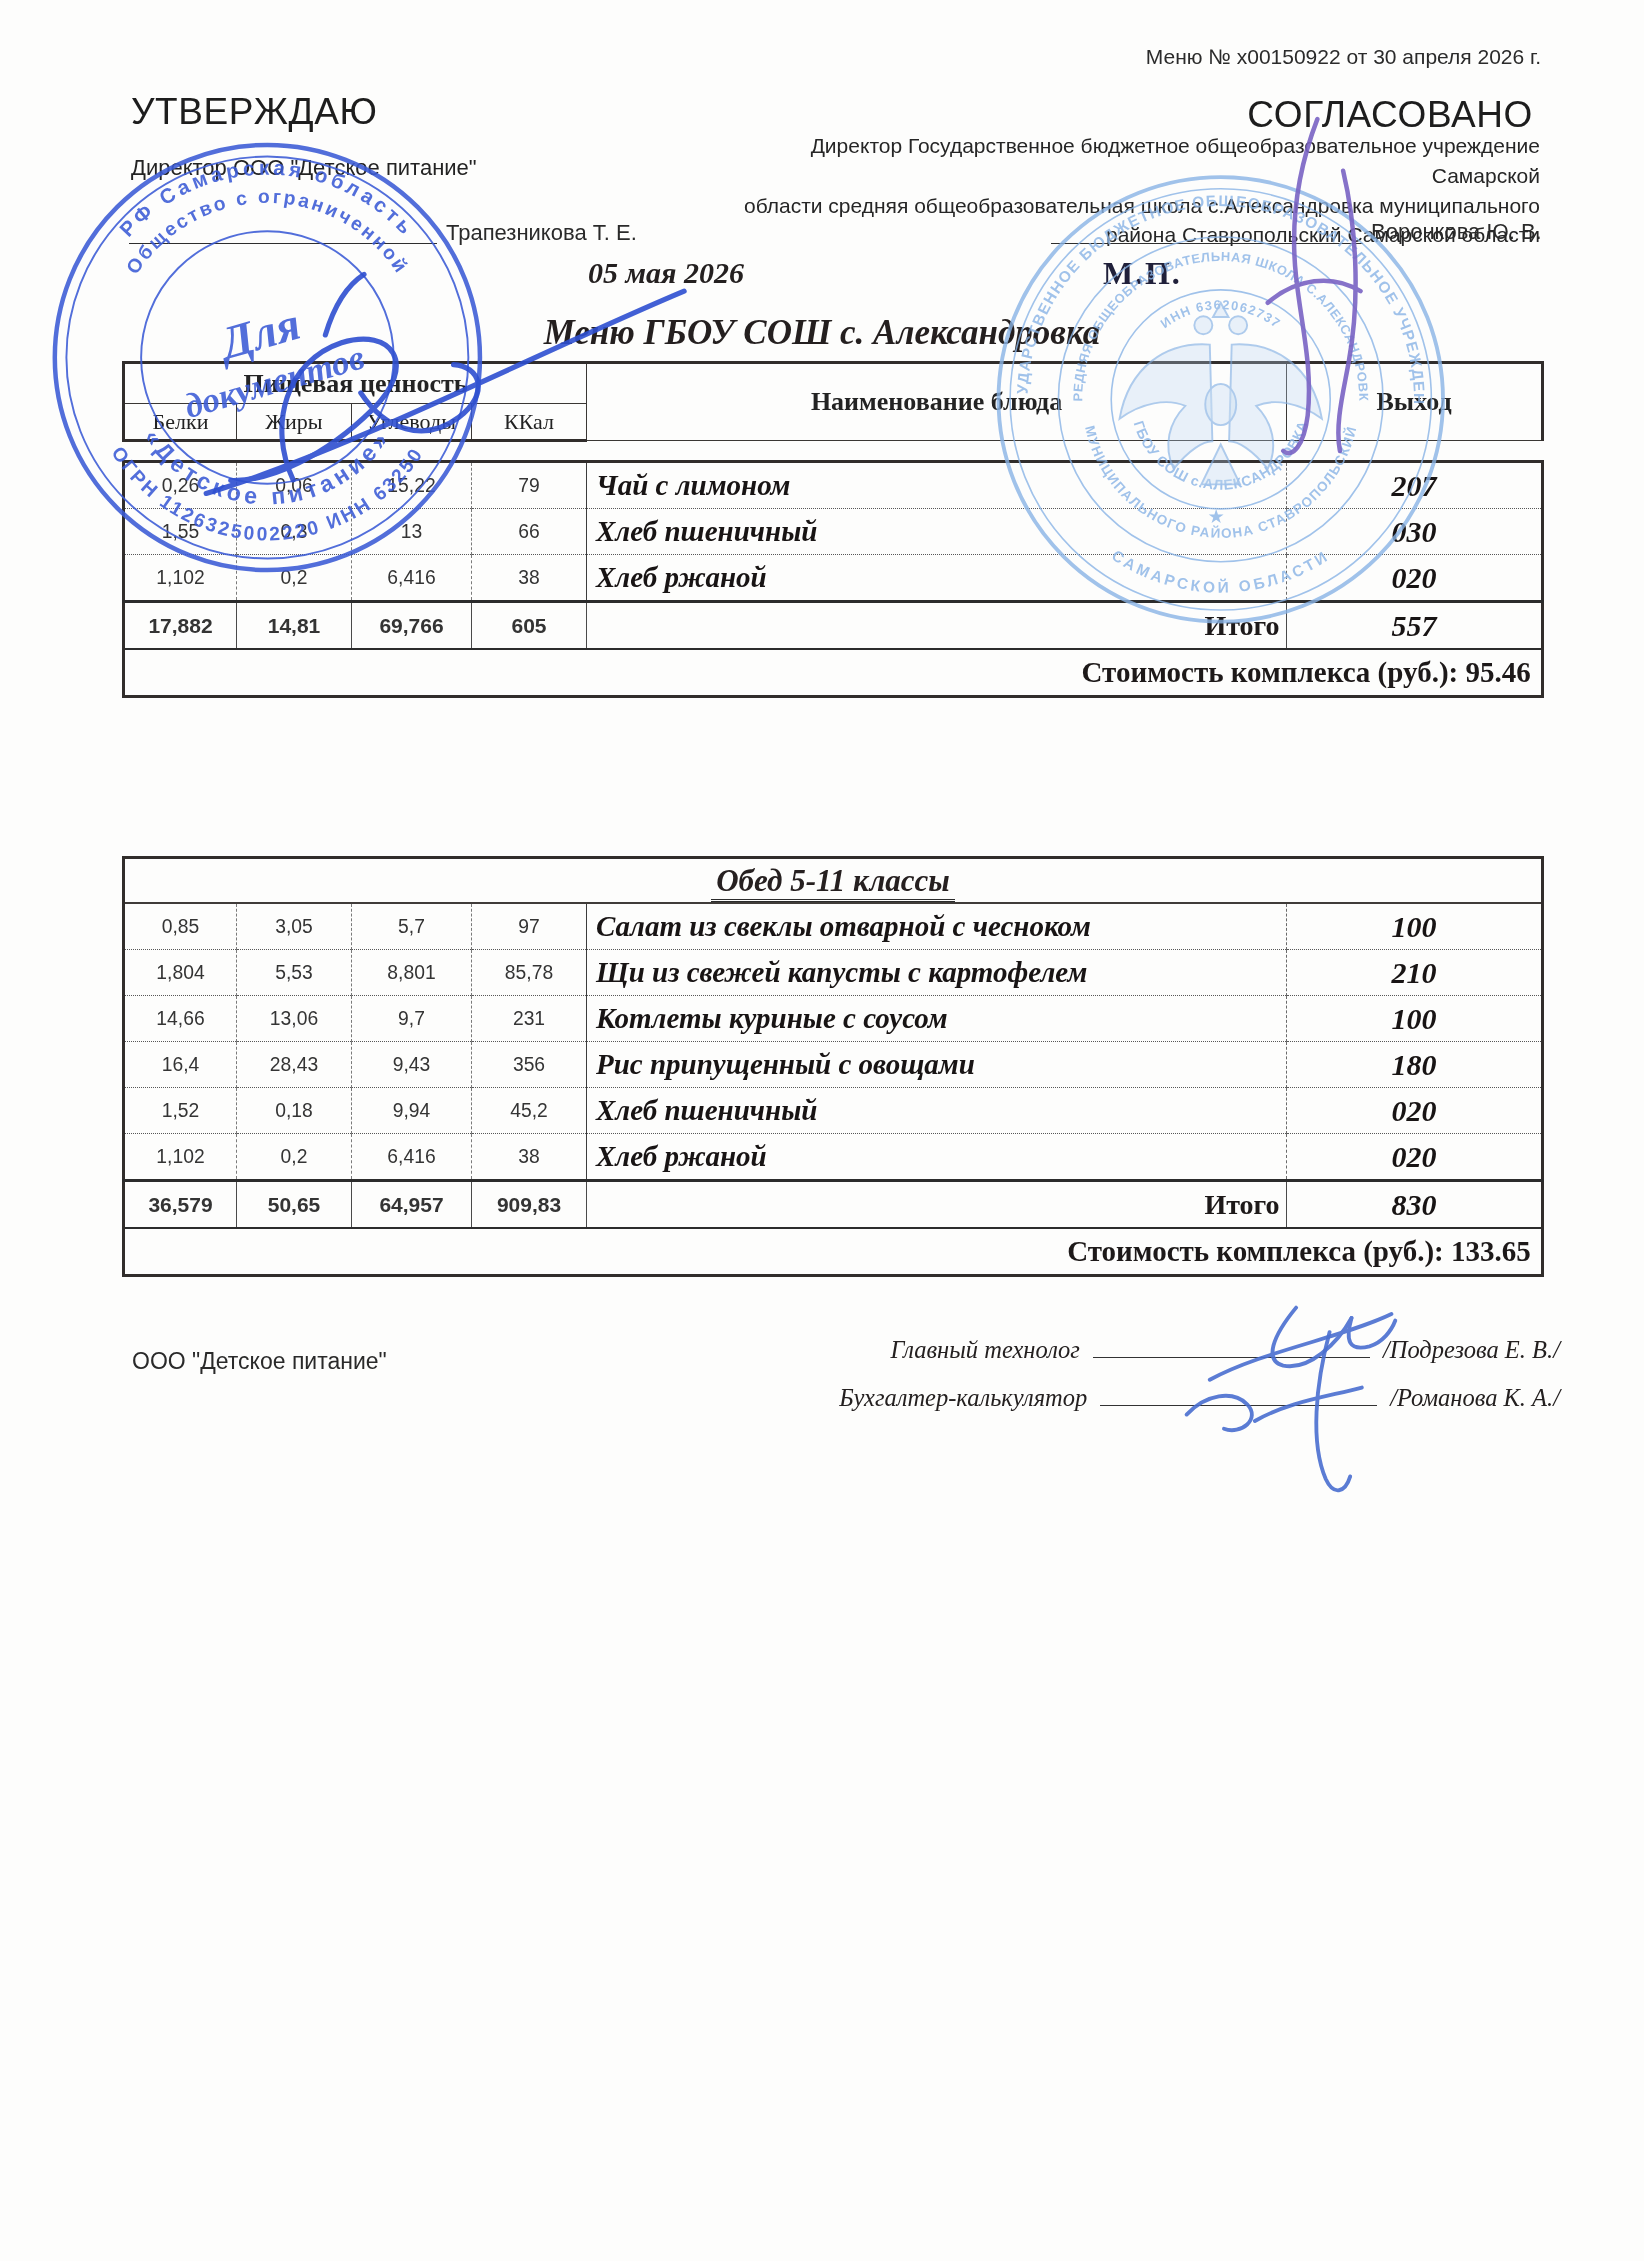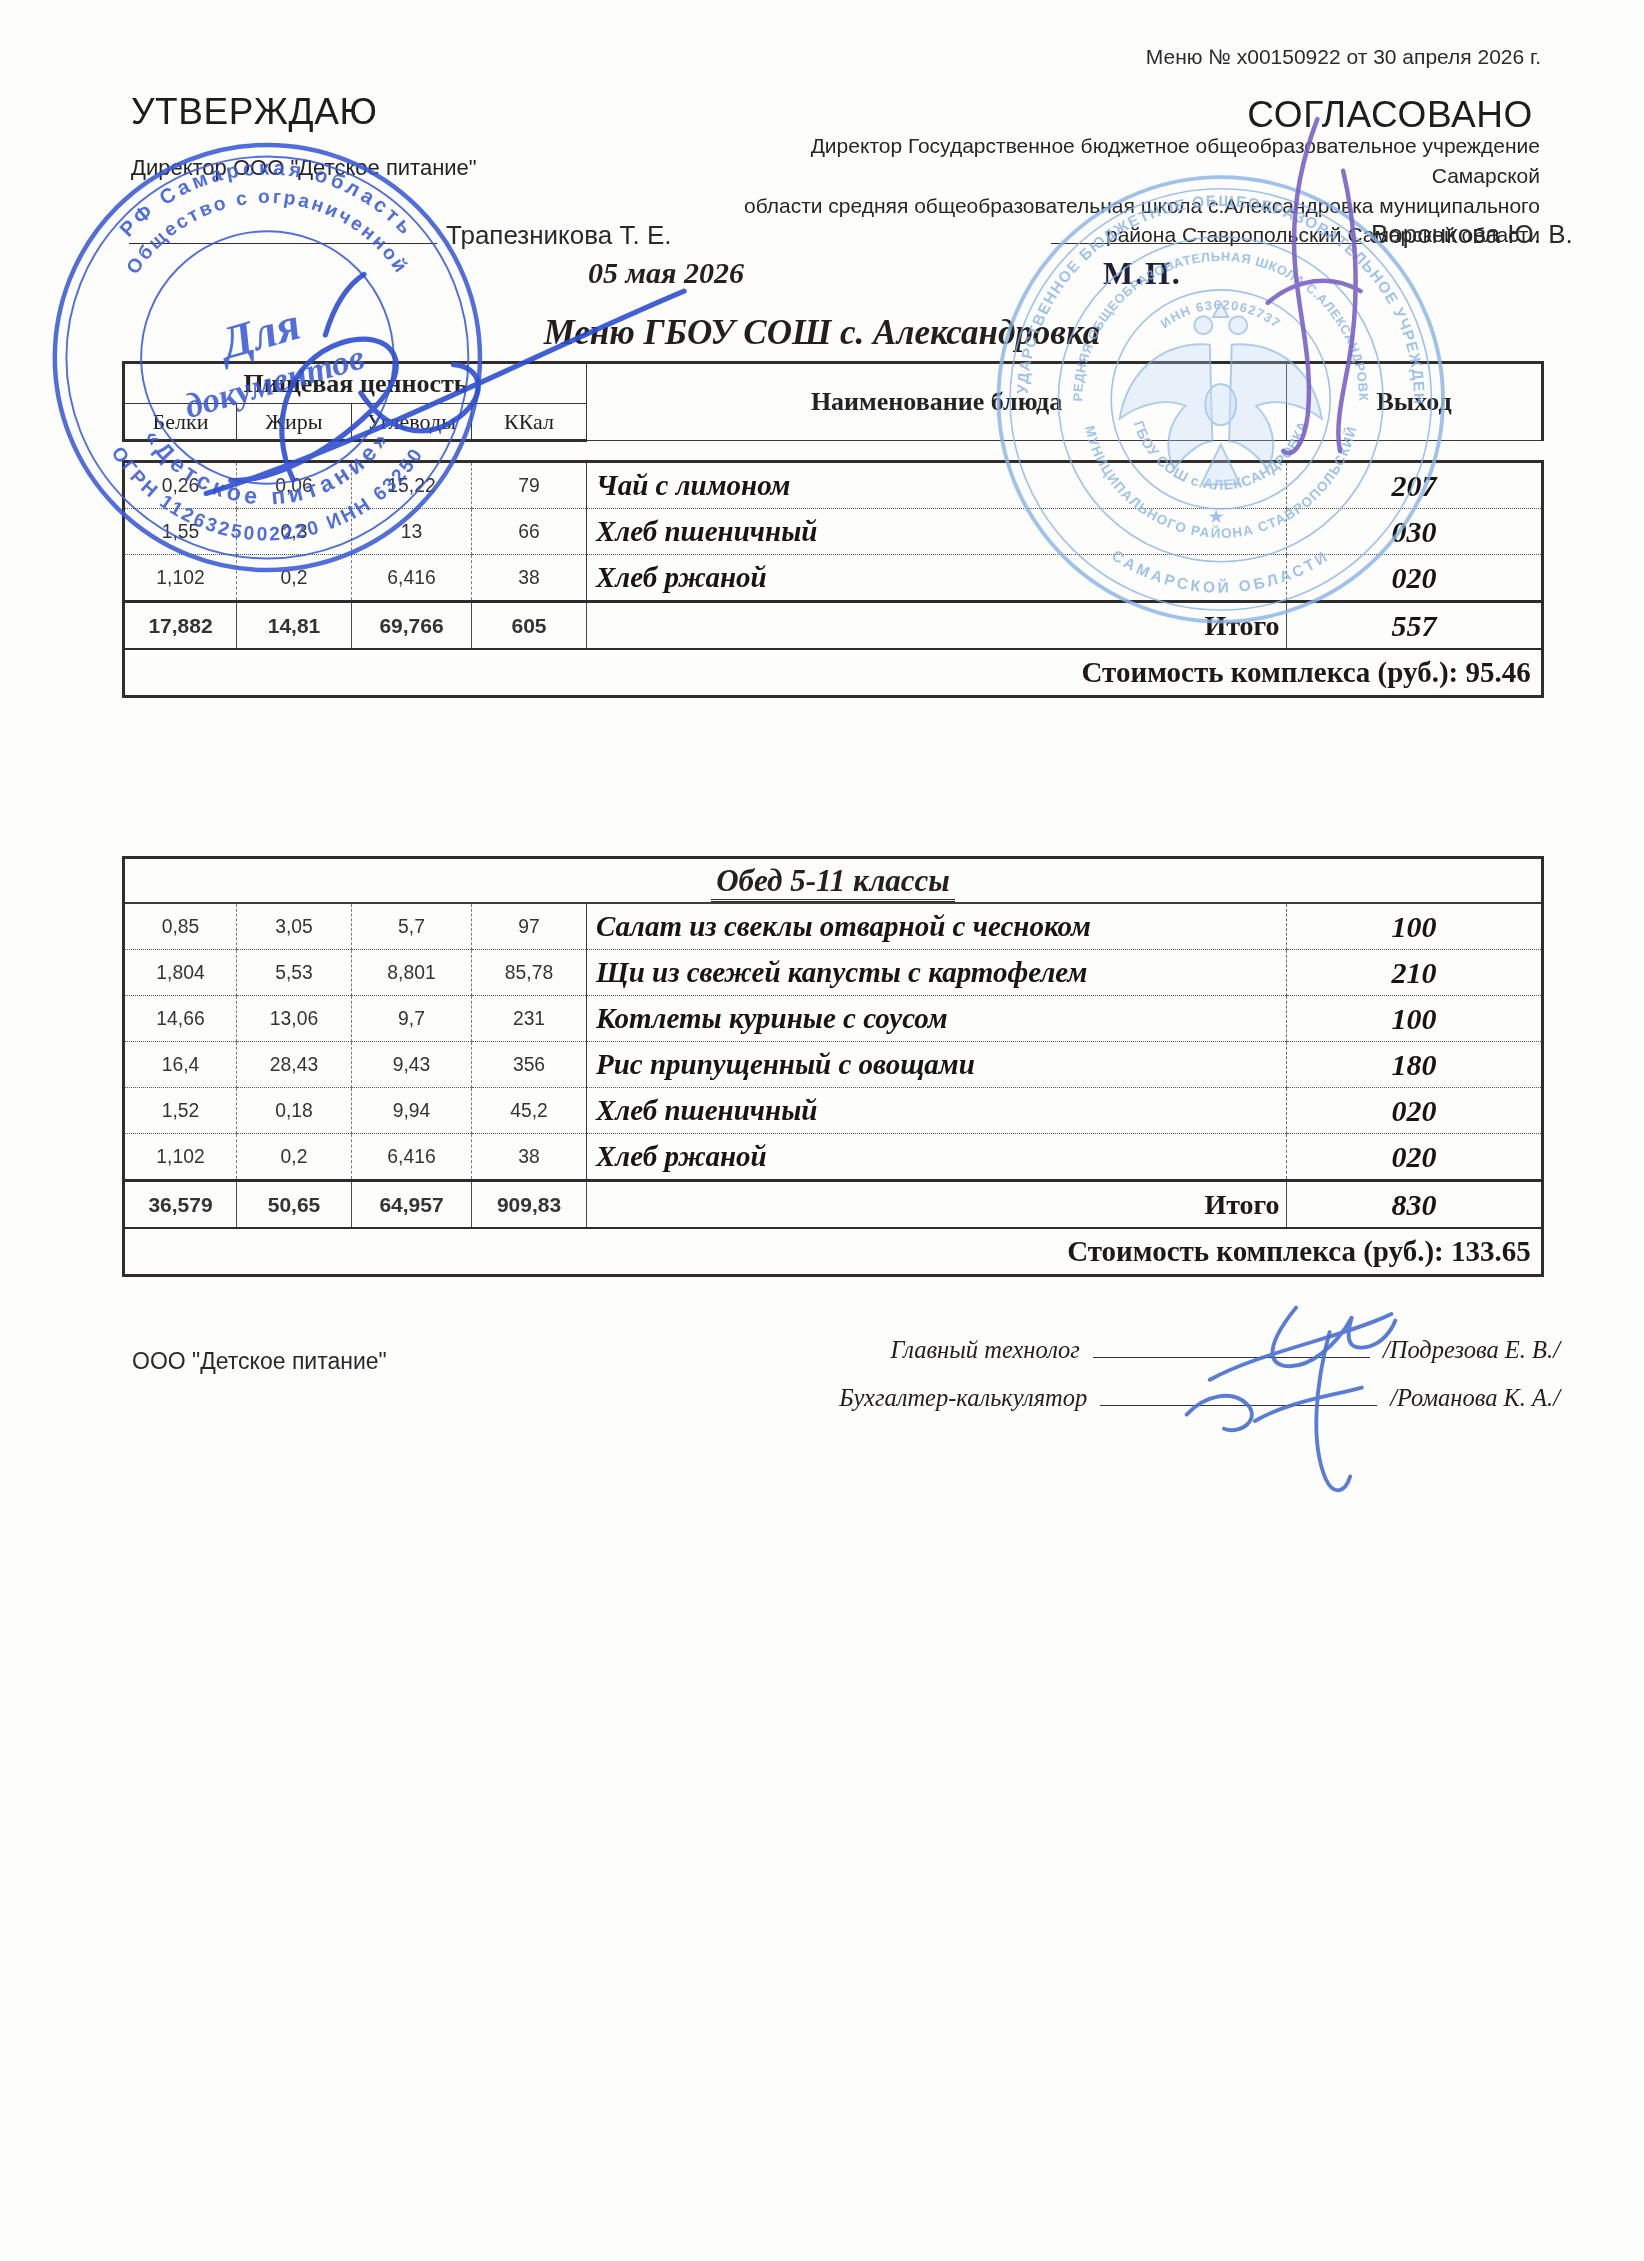--- a/index.html
+++ b/index.html
@@ -9,21 +9,21 @@
   
   .meta{top:45px;right:103px;font-size:21px;color:#2b2b2b;}
   .h-big{font-size:37px;letter-spacing:0.6px;color:#1d1d1d;}
   .h-approve{left:131px;top:91px;}
   .h-agree{right:111px;top:94px;}
   .approve-sub{left:131px;top:155px;font-size:22px;}
   .agree-sub{right:104px;top:131px;width:837px;text-align:right;font-size:21px;line-height:1.42;color:#262626;}
   .sign-line{border-top:1.9px solid #2e2e2e;height:0;}
   .line-left{left:129px;top:243px;width:308px;}
   .line-right{left:1051px;top:243px;width:312px;}
-  .signer{font-size:26px;color:#2a2a2a;}
+  .signer{font-size:22px;color:#2a2a2a;}
   .signer-left{left:446px;top:220px;}
   .signer-right{left:1371px;top:219px;}
   .date{left:519px;top:256px;width:225px;text-align:right;
         font:bold italic 30px "Liberation Serif",serif;color:#242020;}
   .mp{left:1103px;top:255px;font:bold 32px "Liberation Serif",serif;letter-spacing:1.9px;color:#20203a;}
   .doc-title{left:0;right:0;top:313px;text-align:center;
         font:bold italic 35px "Liberation Serif",serif;color:#241f1f;}
   
   table{border-collapse:collapse;table-layout:fixed;}
   .tbl{left:122px;width:1420px;}

